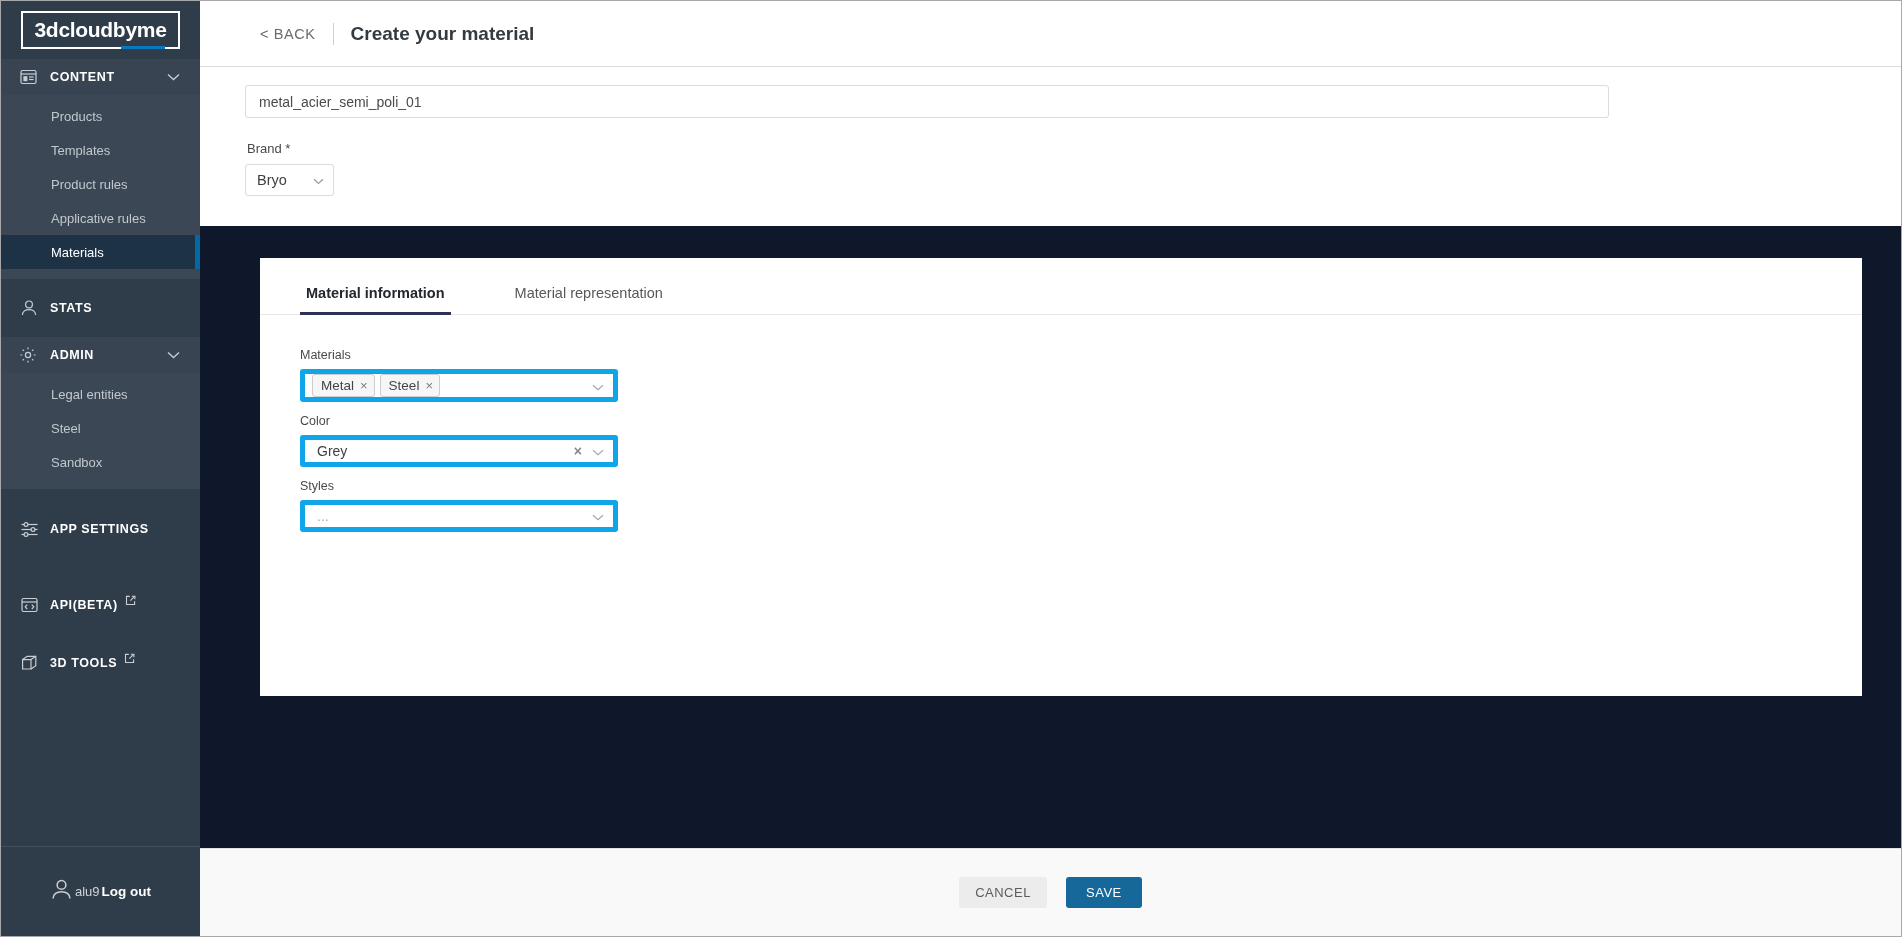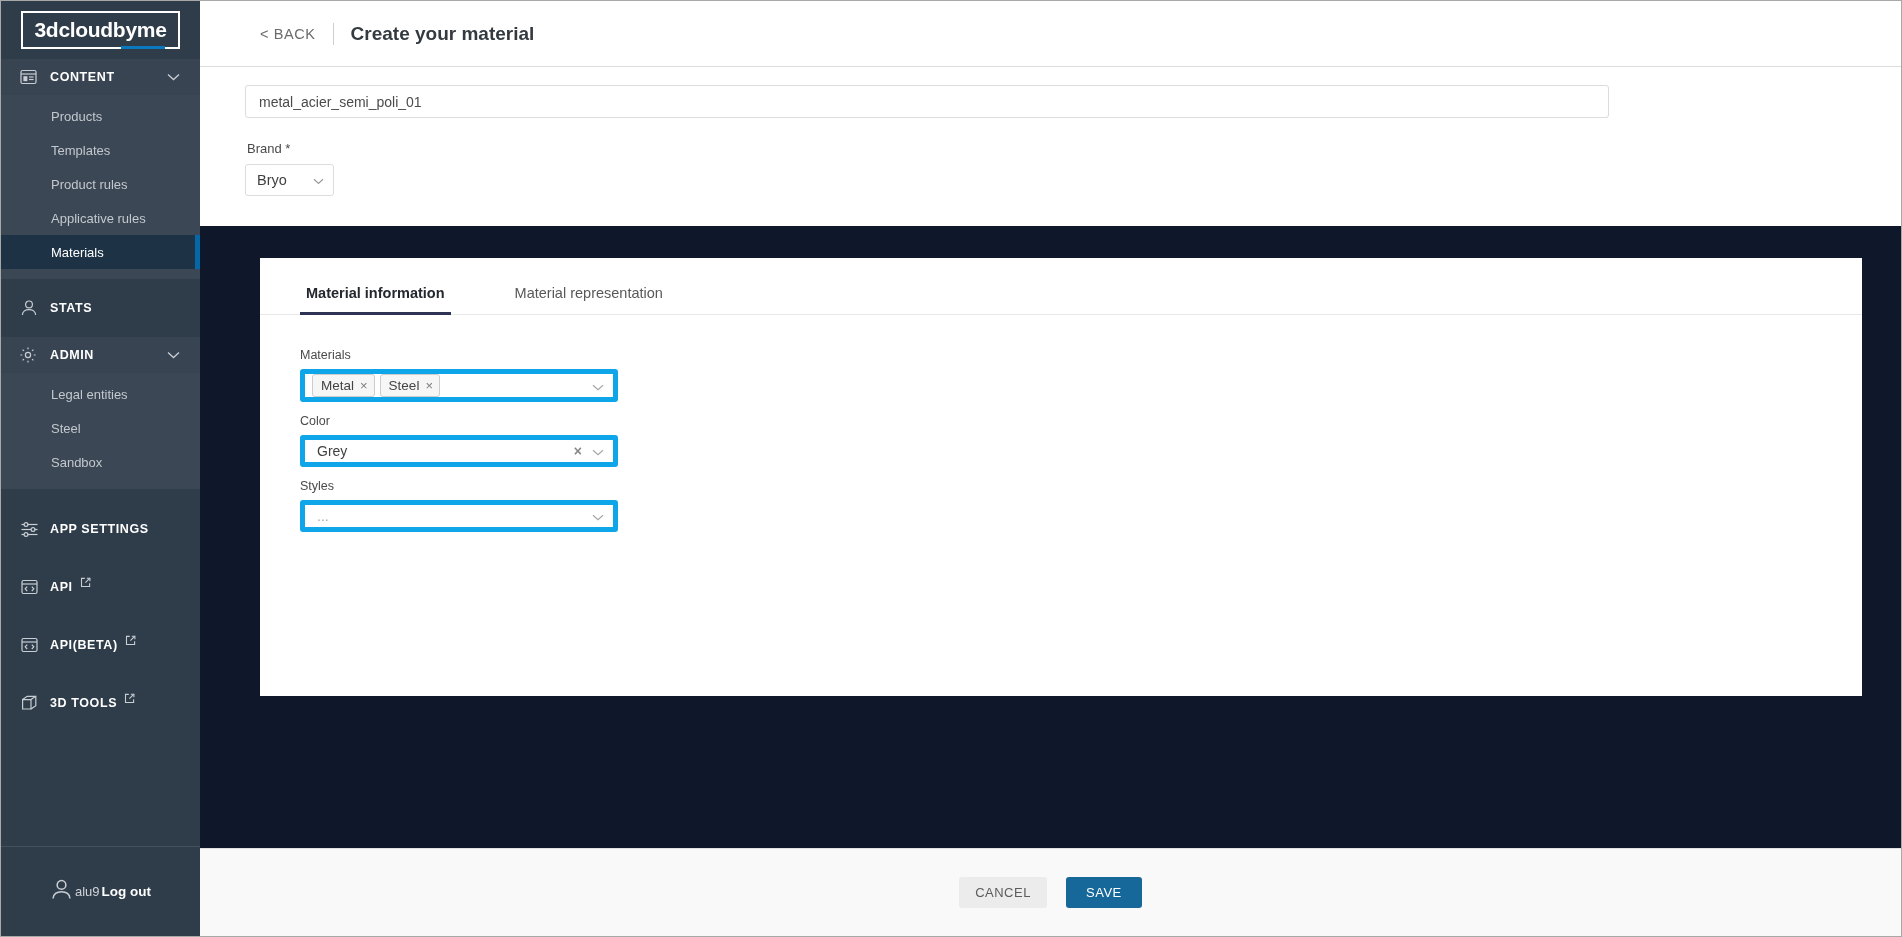--- a/index.html
+++ b/index.html
@@ -416,38 +416,20 @@
           <circle cx="6" cy="3.5" r="1.9" fill="#2f3c49"></circle>
           <circle cx="13" cy="8.5" r="1.9" fill="#2f3c49"></circle>
           <circle cx="6" cy="13.5" r="1.9" fill="#2f3c49"></circle>
         </svg>
       </span>
       <span>APP SETTINGS</span>
     </div>
 
     <div style="height:18px"></div>
 
-    <div class="nav-item-big">
-      <span class="ico">
-        <svg width="17" height="16" viewBox="0 0 17 16" fill="none" stroke="#c8ced4" stroke-width="1.2">
-          <rect x="1" y="1.5" width="15" height="13" rx="1.5"></rect>
-          <line x1="1" y1="5" x2="16" y2="5"></line>
-          <polyline points="6.2,7.6 4.2,9.8 6.2,12"></polyline>
-          <polyline points="10.8,7.6 12.8,9.8 10.8,12"></polyline>
-        </svg>
-      </span>
-      <span>API</span>
-      <span class="ext-ico">
-        <svg width="11" height="11" viewBox="0 0 11 11" fill="none" stroke="#c8ced4" stroke-width="1.1">
-          <path d="M9.6 6.2v3.3H1.5V1.4h3.3"></path>
-          <line x1="5.4" y1="5.6" x2="9.8" y2="1.2"></line>
-          <polyline points="6.8,1.2 9.9,1.2 9.9,4.2"></polyline>
-        </svg>
-      </span>
-    </div>
 
     <div style="height:18px"></div>
 
     <div class="nav-item-big">
       <span class="ico">
         <svg width="17" height="16" viewBox="0 0 17 16" fill="none" stroke="#c8ced4" stroke-width="1.2">
           <rect x="1" y="1.5" width="15" height="13" rx="1.5"></rect>
           <line x1="1" y1="5" x2="16" y2="5"></line>
           <polyline points="6.2,7.6 4.2,9.8 6.2,12"></polyline>
           <polyline points="10.8,7.6 12.8,9.8 10.8,12"></polyline>

